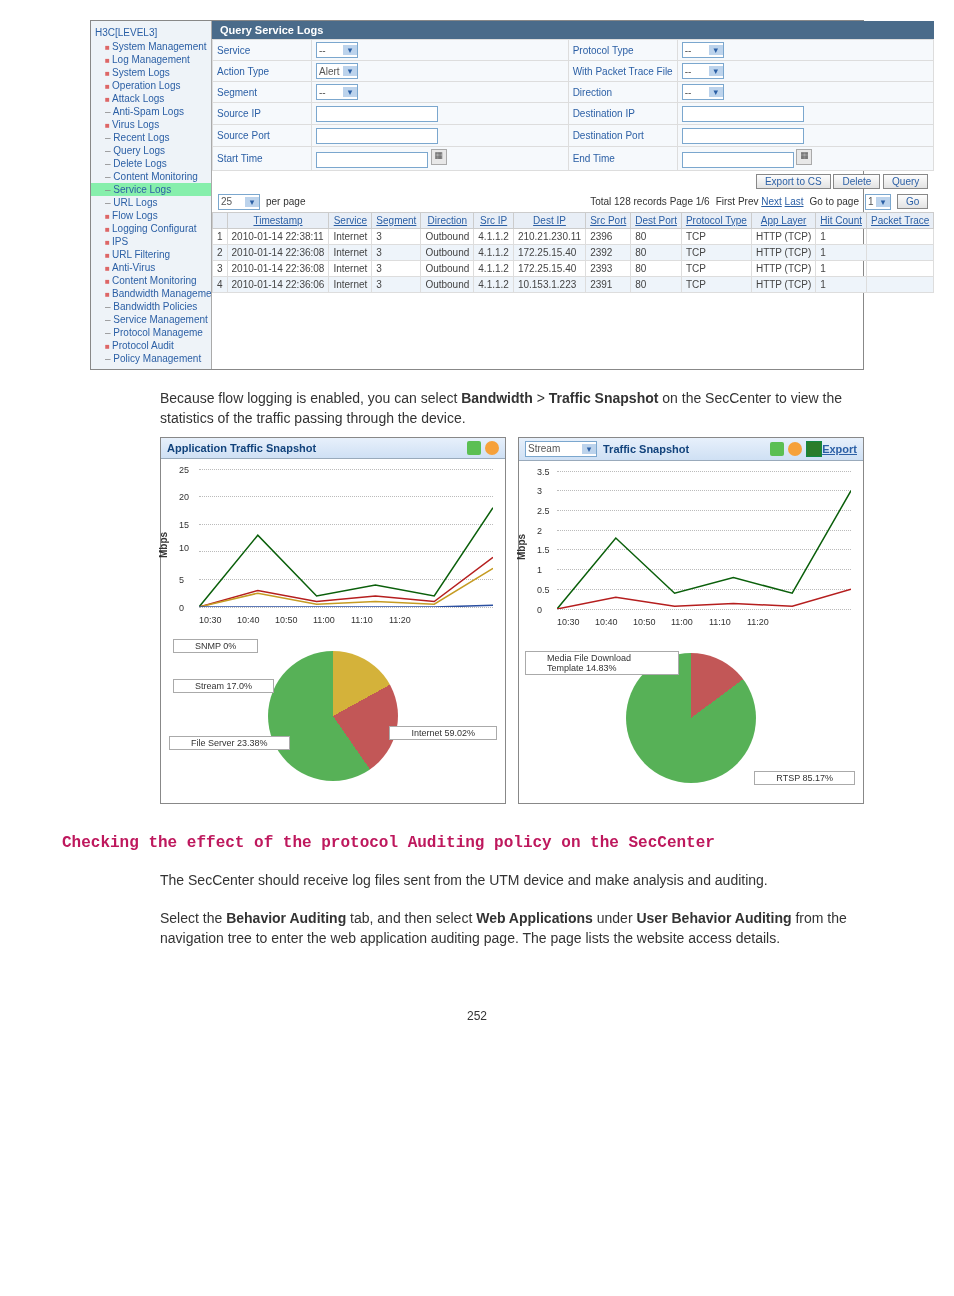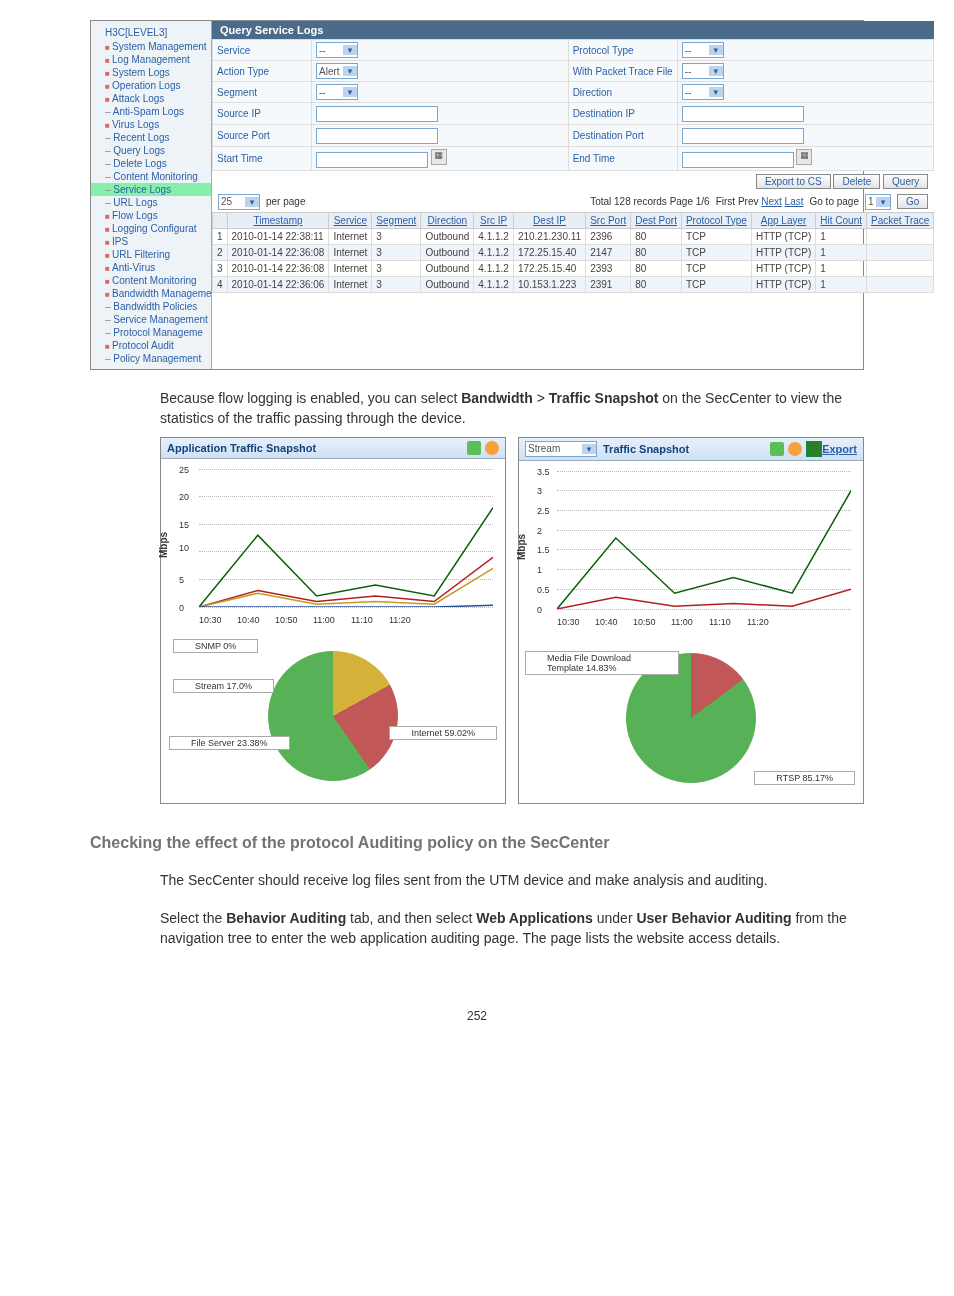--- a/index.html
+++ b/index.html
@@ -1,21 +1,21 @@
 <!DOCTYPE html>
 <html><head>
 <meta charset="utf-8">
 <style>
 body { margin:0; font-family: Arial, sans-serif; font-size:11px; color:#333; background:#fff; }
 .page { width:954px; margin:0 auto; padding:20px 0; }
 .screenshot { margin:0 90px; border:1px solid #888; }
 .breadcrumb { background:#4a6b8a; color:#fff; font-size:10px; padding:2px 6px; }
 .main-area { display:flex; }
 .sidebar { width:120px; background:#eef3f8; border-right:1px solid #aaa; font-size:10px; padding:4px 0; }
-.tree-root { color:#2b5fa5; padding:2px 14px; }
+.tree-root { color:#2b5fa5; padding:2px 4px; }
 .tree-item { padding:1px 0 1px 14px; color:#2b5fa5; white-space:nowrap; overflow:hidden; }
 .tree-item.folder::before { content:"■ "; color:#d66; font-size:8px; }
 .tree-item.leaf::before { content:"– "; color:#888; }
 .tree-item.sel { background:#86efac; }
 .content { flex:1; }
 .query-header { background:#4a6b8a; color:#fff; font-weight:bold; font-size:11px; padding:3px 8px; }
 .filter-grid { border-collapse:collapse; width:100%; font-size:10px; }
 .filter-grid td { border:1px solid #ddd; padding:2px 4px; background:#f6f9fc; white-space:nowrap; }
 .filter-grid td.lbl { color:#2b5fa5; width:90px; }
 .dd { display:inline-flex; align-items:center; border:1px solid #7ba7ce; background:#fff; height:14px; min-width:40px; }
@@ -43,21 +43,21 @@
 .link { color:#2b5fa5; text-decoration:underline;font-weight:bold; }
 .line-chart { position:relative; height:160px; margin:6px 8px; }
 .grid-h { position:absolute; left:30px; right:4px; border-top:1px dotted #bbb; }
 .axis-lbl { position:absolute; font-size:9px; color:#333; }
 .ylabel { position:absolute; top:50%; left:0; transform:rotate(-90deg) translate(-50%, -100%); transform-origin:left top; font-size:10px; font-weight:bold; }
 .poly { position:absolute; left:30px; right:4px; top:4px; bottom:18px; }
 .poly svg { width:100%; height:100%; }
 .pie-wrap { position:relative; height:170px; display:flex; align-items:center; justify-content:center; }
 .pie { width:130px; height:130px; border-radius:50%; }
 .pie-label { position:absolute; font-size:9px; border:1px solid #aaa; background:#fff; padding:1px 21px; }
-.section-h { color:#737373; font-size:16px; font-family:Liberation Sans, sans-serif; margin:30px 90px 6px 90px; }
+.section-h { color:#be185d; font-size:16px; font-family:Liberation Mono, monospace; margin:30px 90px 6px 62px; }
 .pagenum { text-align:center; font-size:12px; margin-top:61px; }
 </style>
 </head>
 <body>
 
 <div class="page">
   <div class="screenshot">
     <div class="main-area">
       <div class="sidebar">
         <div class="tree-root">H3C[LEVEL3]</div>
@@ -222,21 +222,21 @@
                 <td></td>
               </tr>
               <tr class="alt">
                 <td>2</td>
                 <td>2010-01-14 22:36:08</td>
                 <td>Internet</td>
                 <td>3</td>
                 <td>Outbound</td>
                 <td>4.1.1.2</td>
                 <td>172.25.15.40</td>
-                <td>2147</td>
+                <td>2392</td>
                 <td>80</td>
                 <td>TCP</td>
                 <td>HTTP (TCP)</td>
                 <td>1</td>
                 <td></td>
               </tr>
               <tr>
                 <td>3</td>
                 <td>2010-01-14 22:36:08</td>
                 <td>Internet</td>

